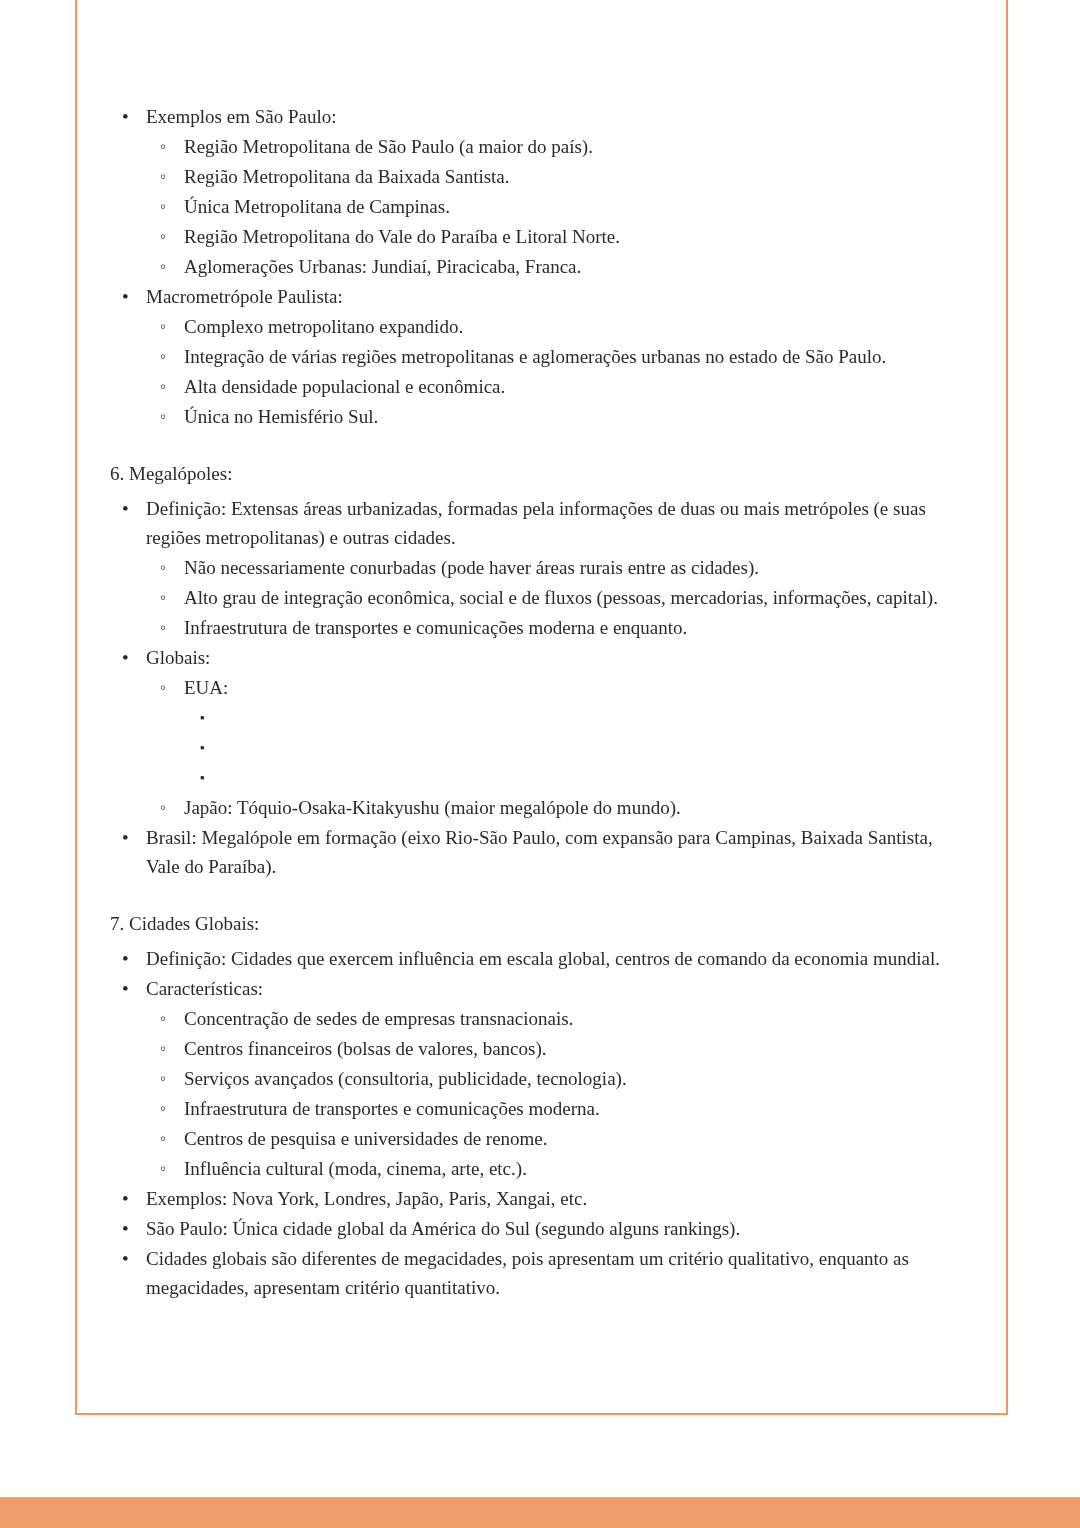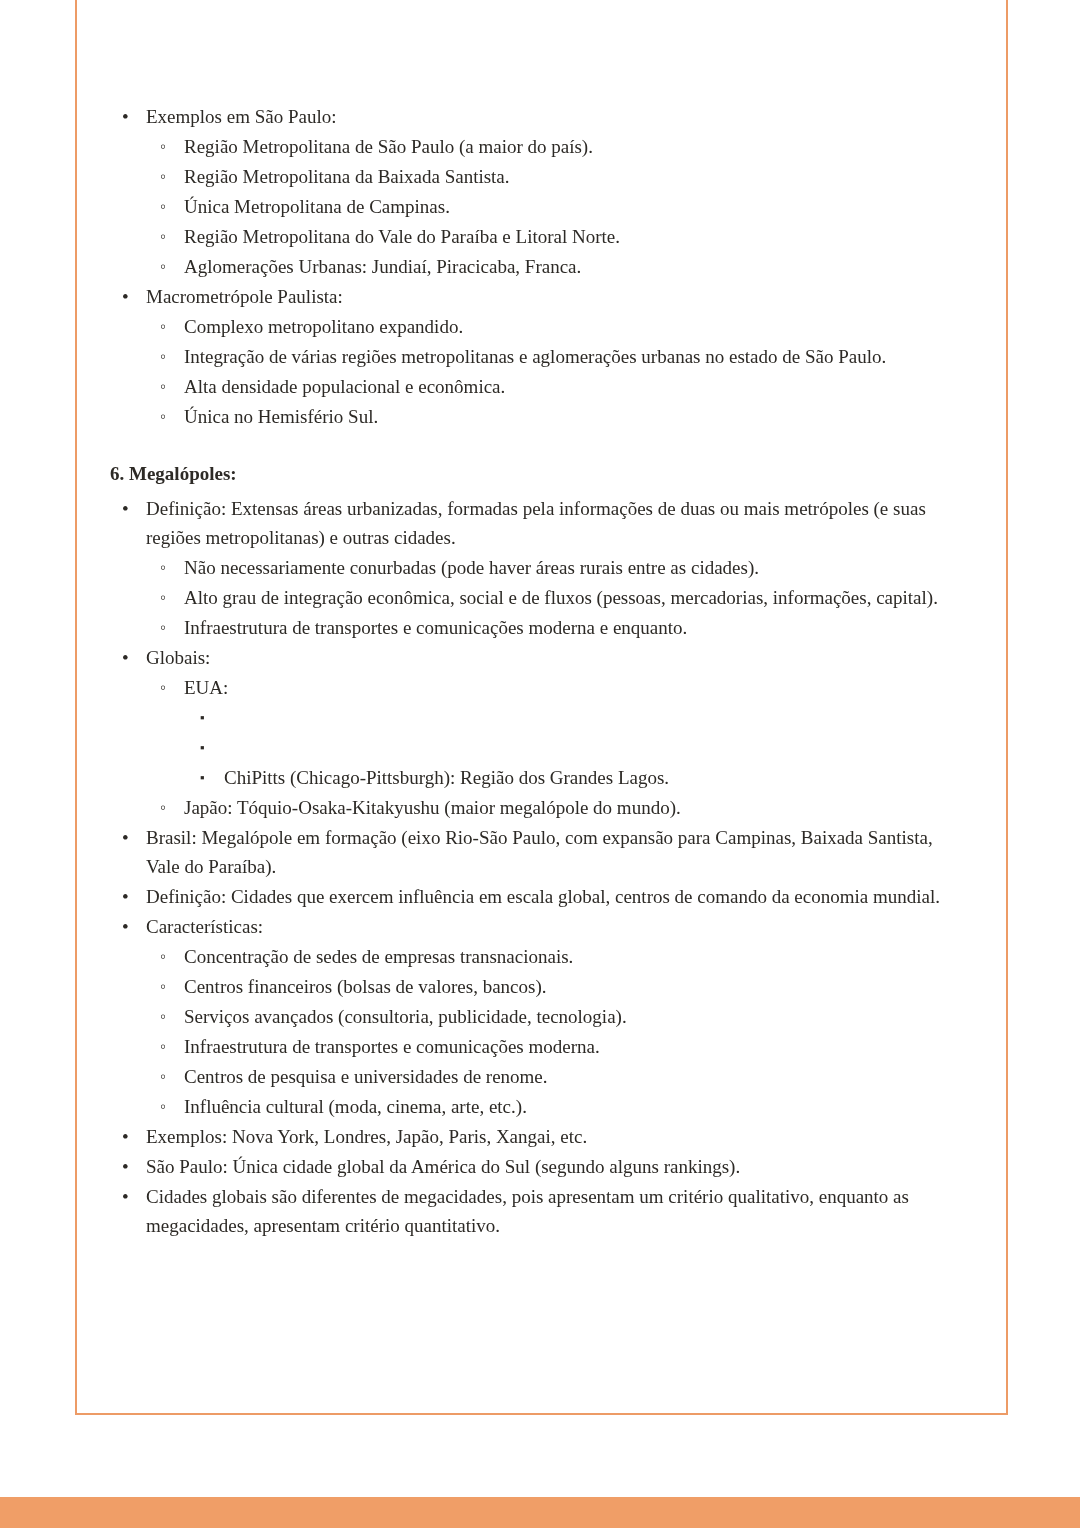--- a/index.html
+++ b/index.html
@@ -38,21 +38,21 @@
     line-height: 29px;
   }
   .line { display: flex; margin: 0 0 1px 0; }
   .line .marker { flex: none; width: 24px; }
   .line .txt { flex: 1; }
   .l1 { padding-left: 12px; }
   .l2 { padding-left: 50px; }
   .l3 { padding-left: 90px; }
   .l2 .marker { font-size: 17px; }
   .l3 .marker { font-size: 13px; line-height: 29px; }
-  .h { font-weight: bold; margin-top: 28px; margin-bottom: 6px; padding-left: 0; }
+  .h { font-weight: normal; margin-top: 28px; margin-bottom: 6px; padding-left: 0; }
 </style>
 </head>
 <body>
 
 <div class="frame"></div>
 
 <div class="content">
 
   <div class="line l1">
       <span class="marker">•</span>
@@ -128,31 +128,33 @@
       <span class="txt">EUA:</span>
     </div>
   <div class="line l3">
       <span class="marker">▪</span>
     </div>
   <div class="line l3">
       <span class="marker">▪</span>
     </div>
   <div class="line l3">
       <span class="marker">▪</span>
-      <span class="txt">ChiPitts (Chicago-Pittsburgh): Região dos Grandes Lagos.</span>
     </div>
   <div class="line l2">
       <span class="marker">◦</span>
       <span class="txt">Japão: Tóquio-Osaka-Kitakyushu (maior megalópole do mundo).</span>
     </div>
   <div class="line l1">
       <span class="marker">•</span>
       <span class="txt">Brasil: Megalópole em formação (eixo Rio-São Paulo, com expansão para Campinas, Baixada Santista, Vale do Paraíba).</span>
     </div>
 
+  <div class="line h">
+      <span class="txt">7. Cidades Globais:</span>
+    </div>
 
   <div class="line l1">
       <span class="marker">•</span>
       <span class="txt">Definição: Cidades que exercem influência em escala global, centros de comando da economia mundial.</span>
     </div>
   <div class="line l1">
       <span class="marker">•</span>
       <span class="txt">Características:</span>
     </div>
   <div class="line l2">

